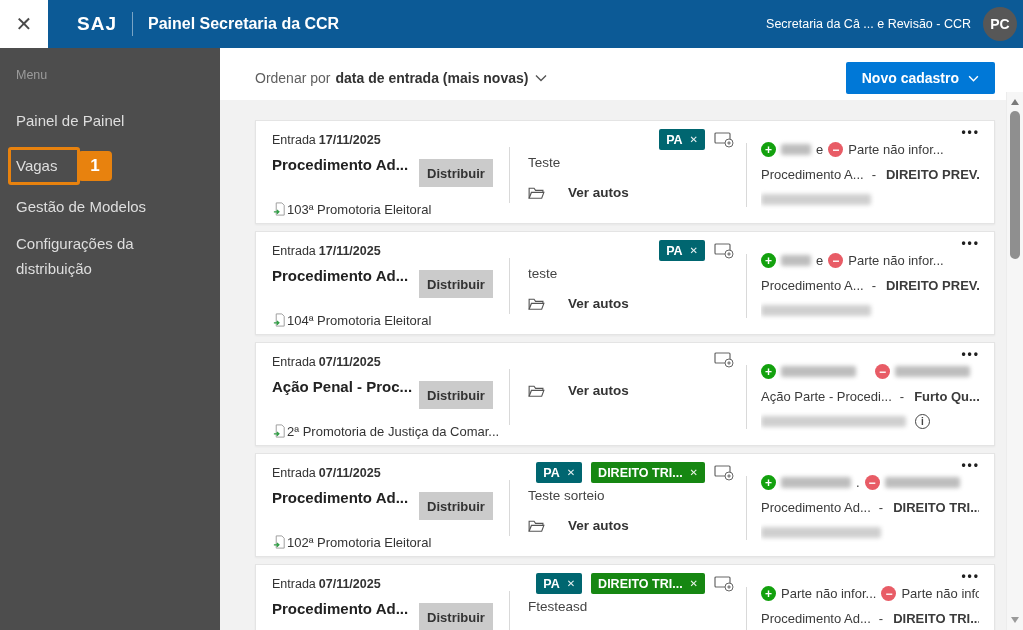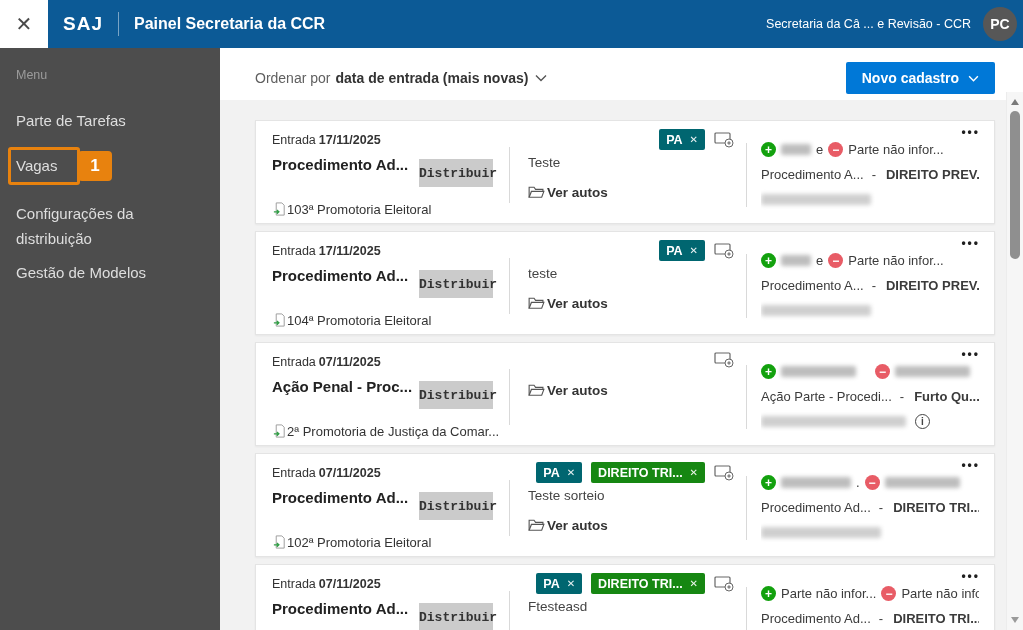--- a/index.html
+++ b/index.html
@@ -3,21 +3,21 @@
 <meta charset="utf-8">
 <style>
   * { margin:0; padding:0; box-sizing:border-box; }
   html,body { background:#e9e9e9; }
   body { font-family:"Liberation Sans","DejaVu Sans",sans-serif; }
   .app { position:relative; width:1023px; height:630px; overflow:hidden; background:#fff; }
 
   
   .topbar { position:absolute; left:0; top:0; right:0; height:48px; background:var(--header_blue); display:flex; align-items:center; }
   .close-box { width:48px; height:48px; background:#fff; display:flex; align-items:center; justify-content:center; color:#4a4a4a; font-size:20px; cursor:pointer; flex:none; }
-  .logo { color:#fff; font-weight:bold; font-size:19px; letter-spacing:1px; margin-left:15px; }
+  .logo { color:#fff; font-weight:bold; font-size:19px; letter-spacing:1px; margin-left:29px; }
   .topbar-sep { width:1px; height:24px; background:rgba(255,255,255,.45); margin:0 15px; }
   .app-title { color:#fff; font-weight:bold; font-size:16px; }
   .topbar-right { margin-left:auto; display:flex; align-items:center; gap:12px; padding-right:6px;justify-content:center; }
   .org-name { color:#fff; font-size:12.5px; }
   .avatar { width:34px; height:34px; border-radius:50%; background:#575757; color:#fff; font-weight:bold; font-size:14px; display:flex; align-items:center; justify-content:center; cursor:pointer; }
 
   
   .sidebar { position:absolute; left:0; top:48px; width:220px; bottom:0; background:var(--sidebar_bg); color:#dedede; }
   .menu-label { color:#9b9b9b; font-size:12.5px; padding:20px 16px 0; }
   .side-item { font-size:15px; cursor:pointer; }
@@ -38,25 +38,25 @@
   .btn-new { margin-left:auto; height:32px; background:var(--accent_blue); color:#fff; border:none; font-family:inherit; font-size:14px; font-weight:bold; padding:0 16px; display:flex; align-items:center; gap:9px; border-radius:2px; cursor:pointer; }
   .btn-new .chev { color:#fff; margin:0; }
 
   .list { position:absolute; left:35px; top:72px; width:740px; }
 
   
   .card { position:relative; width:740px; height:104px; background:#fff; border:1px solid #e4e4e4; box-shadow:0 1px 2px rgba(0,0,0,.05); margin-bottom:7px; }
   .entry { position:absolute; left:16px; top:12px; font-size:12.5px; color:#333; }
   .entry b { margin-left:3px; }
   .card-title { position:absolute; left:16px; top:35px; width:148px; font-size:15px; font-weight:bold; color:#222; white-space:nowrap; overflow:hidden; }
-  .btn-distribute { position:absolute; left:163px; top:38px; width:74px; height:28px; background:var(--distribute_gray); border:none; font-family:Liberation Mono, monospace; font-size:13px; font-weight:600; color:#333; cursor:pointer; }
+  .btn-distribute { position:absolute; left:163px; top:38px; width:74px; height:28px; background:var(--distribute_gray); border:none; font-family:Liberation Sans, sans-serif; font-size:13px; font-weight:600; color:#333; cursor:pointer; }
   .origin { position:absolute; left:16px; top:80px; display:flex; align-items:center; font-size:13px; color:#333; white-space:nowrap; }
   .vdiv1 { position:absolute; left:253px; top:26px; width:1px; height:56px; background:#d9d9d9; }
   .note { position:absolute; left:272px; top:34px; font-size:13.5px; color:#444; }
-  .ver-autos { position:absolute; left:272px; top:64px; display:flex; gap:2px; background:none; border:none; font-family:inherit; font-size:13.5px; font-weight:bold; color:#333; cursor:pointer; }
+  .ver-autos { position:absolute; left:272px; top:64px; display:flex; align-items:center; gap:23px; background:none; border:none; font-family:inherit; font-size:13.5px; font-weight:bold; color:#333; cursor:pointer; }
   .mid-center .ver-autos { top:40px; }
   .tag-cluster { position:absolute; right:259px; top:8px; display:flex; align-items:center; gap:9px; }
   .tag { height:21px; display:flex; align-items:center; gap:7px; padding:0 7px; color:#fff; font-size:12.5px; font-weight:bold; border-radius:2px; cursor:pointer; white-space:nowrap; }
   .tag-teal { background:var(--tag_teal); }
   .tag-green { background:var(--tag_green); }
   .tag .x { font-size:10px; font-weight:normal; opacity:.92; }
   .add-tag { background:none; border:none; padding:0; display:flex; cursor:pointer; }
   .vdiv2 { position:absolute; left:490px; top:22px; width:1px; height:64px; background:#d9d9d9; }
   .party { position:absolute; left:505px; top:16px; width:218px; font-size:13px; color:#3b3b3b; }
   .p-line { display:flex; align-items:center; gap:5px; height:25px; white-space:nowrap; overflow:hidden; }
@@ -92,32 +92,32 @@
       <span class="org-name">Secretaria da Câ ... e Revisão - CCR</span>
       <div class="avatar">
         <span>PC</span>
       </div>
     </div>
   </header>
 
   <aside class="sidebar">
     <div class="menu-label">Menu</div>
     <div class="side-item item-painel">
-      <span>Parte de Tarefas</span>
+      <span>Painel de Painel</span>
     </div>
     <div class="vagas-row">
       <span class="som-box"></span>
       <span class="side-item vagas-label">Vagas</span>
       <span class="som-badge">1</span>
     </div>
+    <div class="side-item item-gestao">
+      <span>Gestão de Modelos</span>
+    </div>
     <div class="side-item item-config">
       <span>Configurações da distribuição</span>
-    </div>
-    <div class="side-item item-gestao">
-      <span>Gestão de Modelos</span>
     </div>
   </aside>
 
   <main class="main">
 
     <div class="toolbar">
       <div class="sort">
         <span>Ordenar por</span>
         <b>data de entrada (mais novas)</b>
         <span class="chev">

